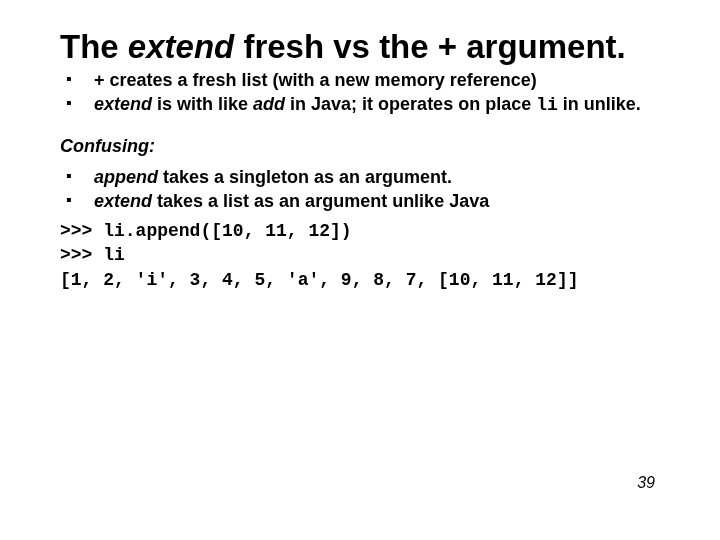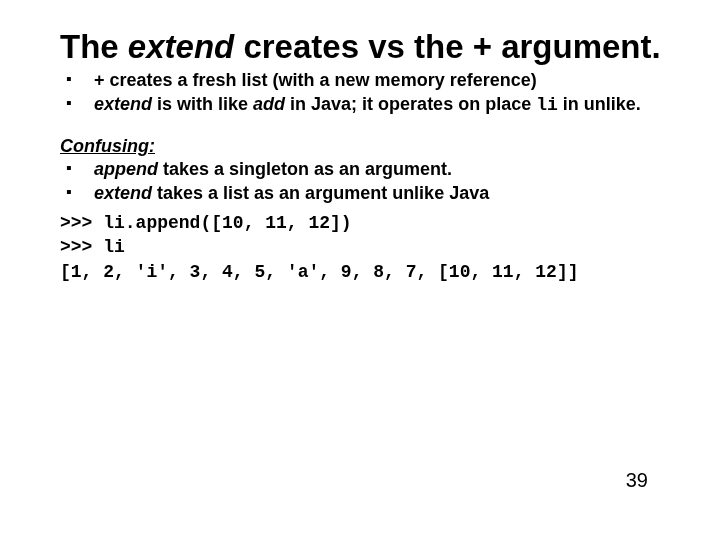--- a/index.html
+++ b/index.html
@@ -52,22 +52,21 @@
     margin: 0 0 16px 0;
     line-height: 1.35;
   }
   .subhead {
     margin: 0 0 0 0;
   }
   .subhead .lead {
     font-size: 18px;
     font-weight: bold;
     font-style: italic;
-    margin: 0 0 0 0;
-    text-decoration: underline;
+    margin: 0 0 8px 0;
   }
   .subhead ul {
     margin: 0 0 6px 0;
     padding: 0;
     list-style: none;
   }
   .subhead li {
     font-size: 18px;
     font-weight: bold;
     line-height: 1.35;
@@ -77,30 +76,31 @@
   .subhead li::before {
     content: "\25AA";
     position: absolute;
     left: 6px;
     top: 0;
     font-size: 16px;
   }
   .subhead .i { font-style: italic; }
   .page-num {
     position: absolute;
-    right: 72px;
+    right: 65px;
     bottom: 48px;
-    font-size: 20px;
+    font-size: 16px;
+    font-style: italic;
   }
 </style>
 </head>
 <body>
 
 <div class="slide">
-  <h1><span>The </span><span class="italic">extend</span><span> creates vs the  </span><span>+</span><span> argument.</span></h1>
+  <h1><span>The </span><span class="italic">extend</span><span> fresh vs the  </span><span>+</span><span> argument.</span></h1>
 
   <ul class="bullets">
     <li><span class="b">+</span><span class="b"> creates a fresh list (with a new memory reference)</span></li>
     <li><span class="bi">extend</span><span class="b"> is with like </span><span class="bi">add </span><span class="b"> in Java; it operates on place </span><span class="mono">li</span><span class="b"> in unlike.</span></li>
   </ul>
 
 
   <div class="subhead">
     <div class="lead">Confusing:</div>
     <ul>

